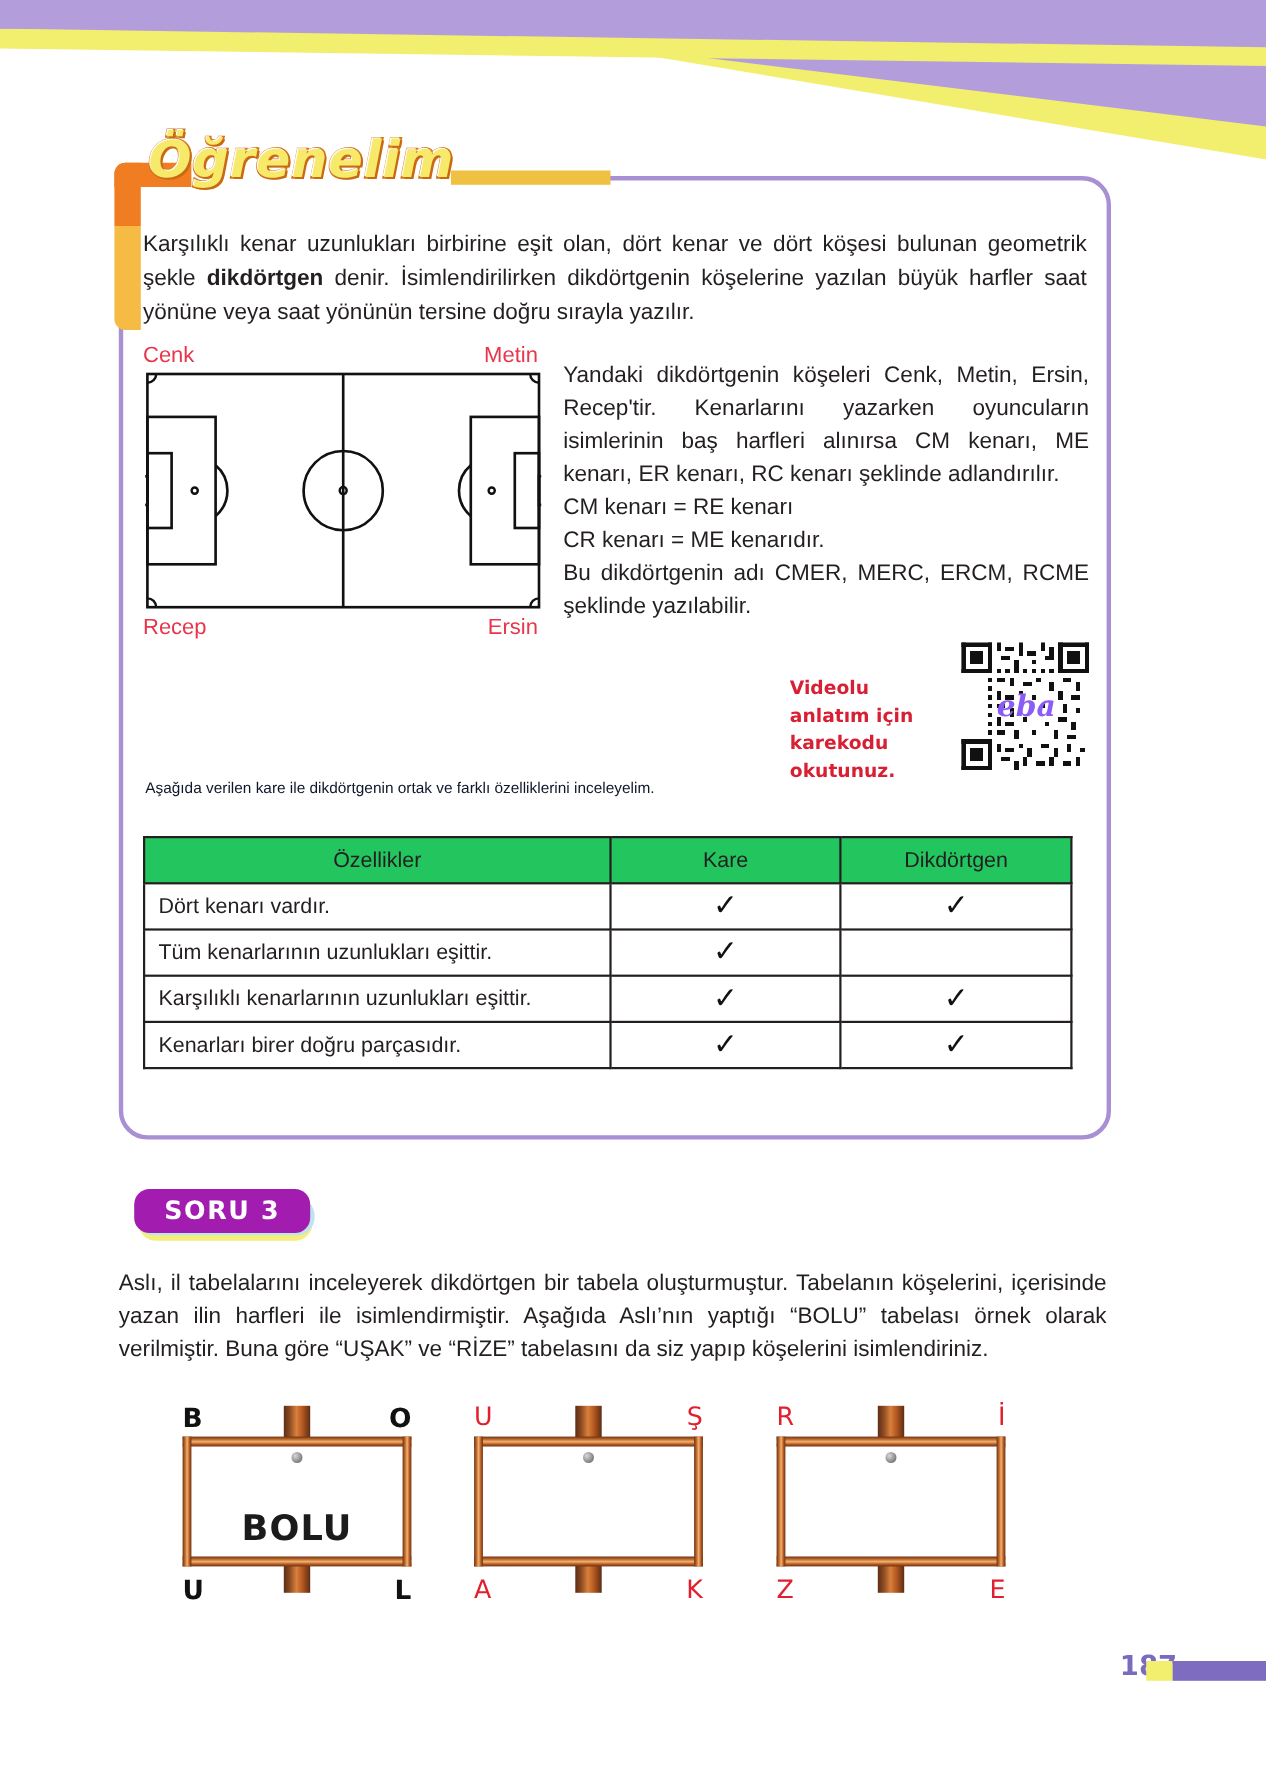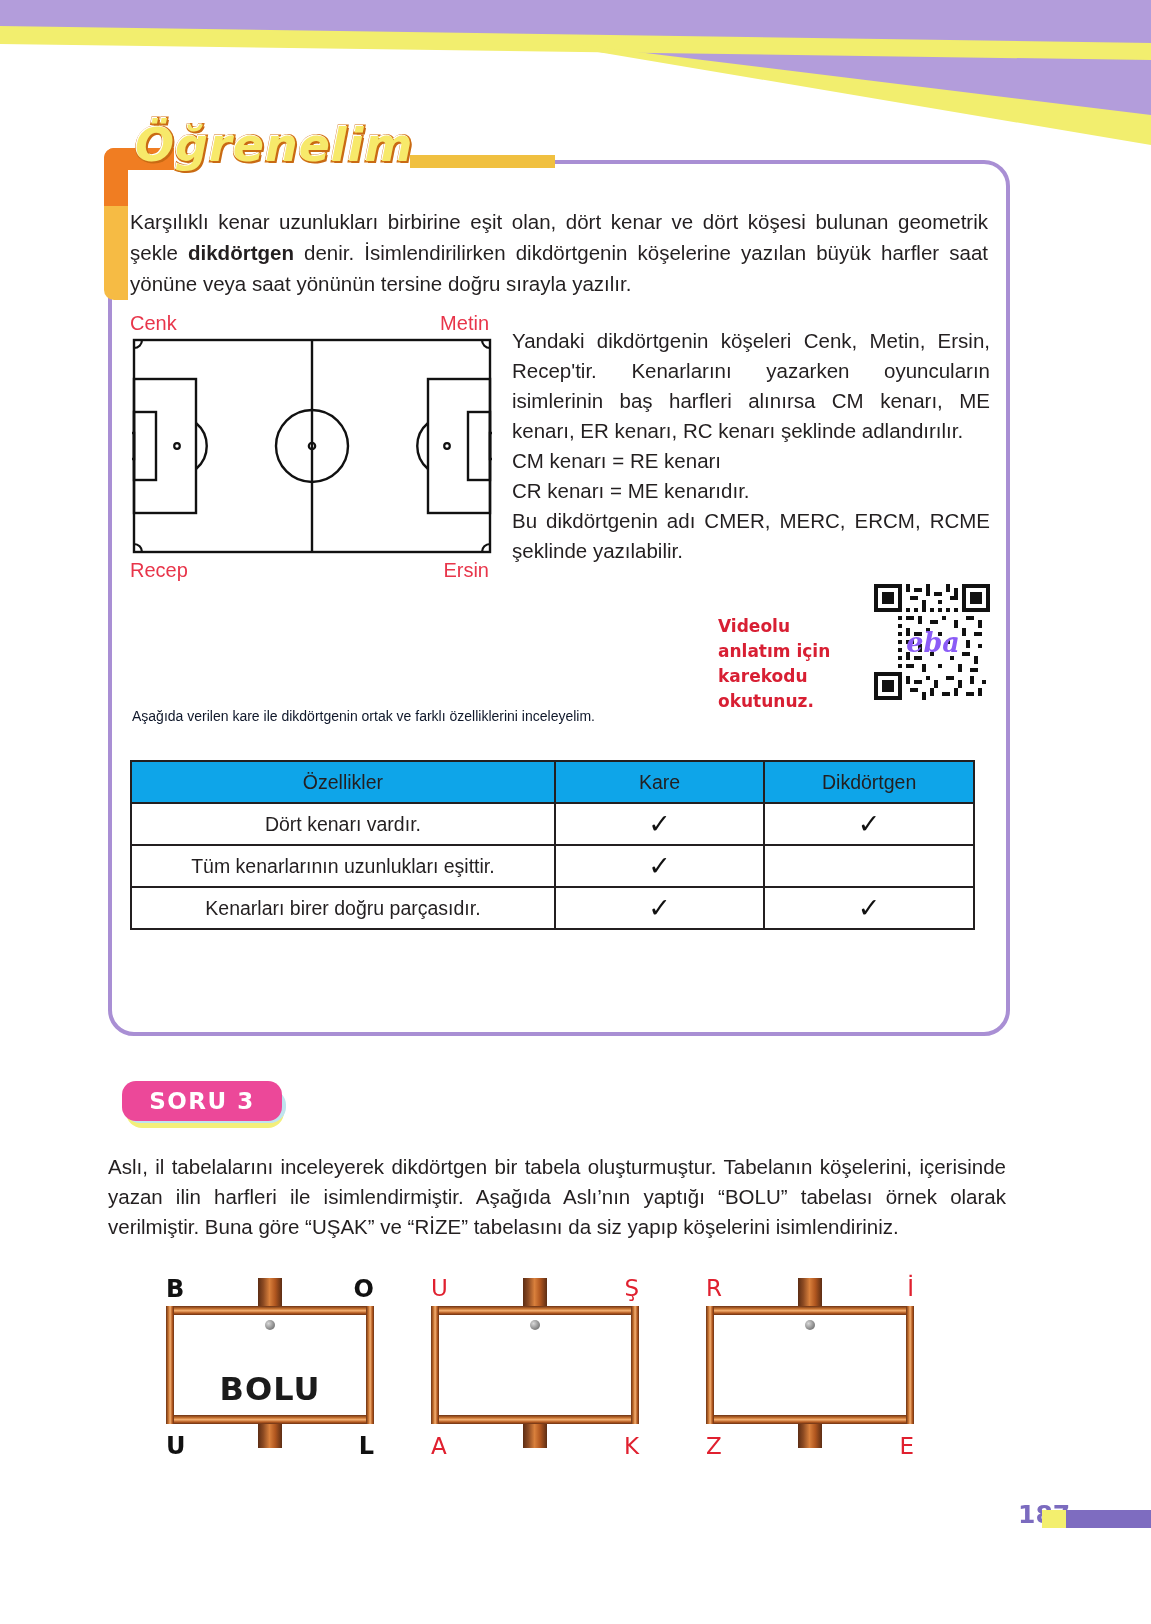--- a/index.html
+++ b/index.html
@@ -180,22 +180,22 @@
     width: 845px;
     border-collapse: collapse;
     font-size: 19.5px;
     color: #231f20;
   }
   .cmp-table th, .cmp-table td {
     border: 2px solid #231f20;
     height: 42px;
     padding: 0 12px;
   }
-  .cmp-table thead th { background: #0ea5e9; font-weight: 400; text-align: center; }
-  .cmp-table td.feat { text-align: center; }
+  .cmp-table thead th { background: #22c55e; font-weight: 400; text-align: center; }
+  .cmp-table td.feat { text-align: left; }
   .cmp-table td.mark { text-align: center; width: 160px; }
   .cmp-table .chk {
     font-family: "DejaVu Sans", sans-serif;
     font-size: 27px;
     font-weight: bold;
     line-height: 1;
     color: #111111;
   }
   .cmp-table col.c1 { width: 425px; }
   .cmp-table col.c2 { width: 210px; }
@@ -213,21 +213,21 @@
     background: #f3ef7a; border-radius: 16px;
   }
   .soru-blue {
     position: absolute; left: 2px; top: 8px;
     width: 162px; height: 34px;
     background: #bfe4ef; border-radius: 16px;
   }
   .soru-purple {
     position: absolute; left: 0px; top: 0px;
     width: 160px; height: 40px;
-    background: #ec4899; border-radius: 14px;
+    background: #a21caf; border-radius: 14px;
     color: #ffffff;
     font-family: "DejaVu Sans", sans-serif;
     font-weight: bold;
     font-size: 23px;
     letter-spacing: 1.5px;
     text-align: center;
     line-height: 40px;
   }
 
   
@@ -496,20 +496,25 @@
           <td class="feat">Dört kenarı vardır.</td>
           <td class="mark"><span class="chk">✓</span></td>
           <td class="mark"><span class="chk">✓</span></td>
         </tr>
         <tr>
           <td class="feat">Tüm kenarlarının uzunlukları eşittir.</td>
           <td class="mark"><span class="chk">✓</span></td>
           <td class="mark"></td>
         </tr>
         <tr>
+          <td class="feat">Karşılıklı kenarlarının uzunlukları eşittir.</td>
+          <td class="mark"><span class="chk">✓</span></td>
+          <td class="mark"><span class="chk">✓</span></td>
+        </tr>
+        <tr>
           <td class="feat">Kenarları birer doğru parçasıdır.</td>
           <td class="mark"><span class="chk">✓</span></td>
           <td class="mark"><span class="chk">✓</span></td>
         </tr>
       </tbody>
   </table>
 
   <div class="soru-badge">
     <div class="soru-yellow"></div>
     <div class="soru-blue"></div>

